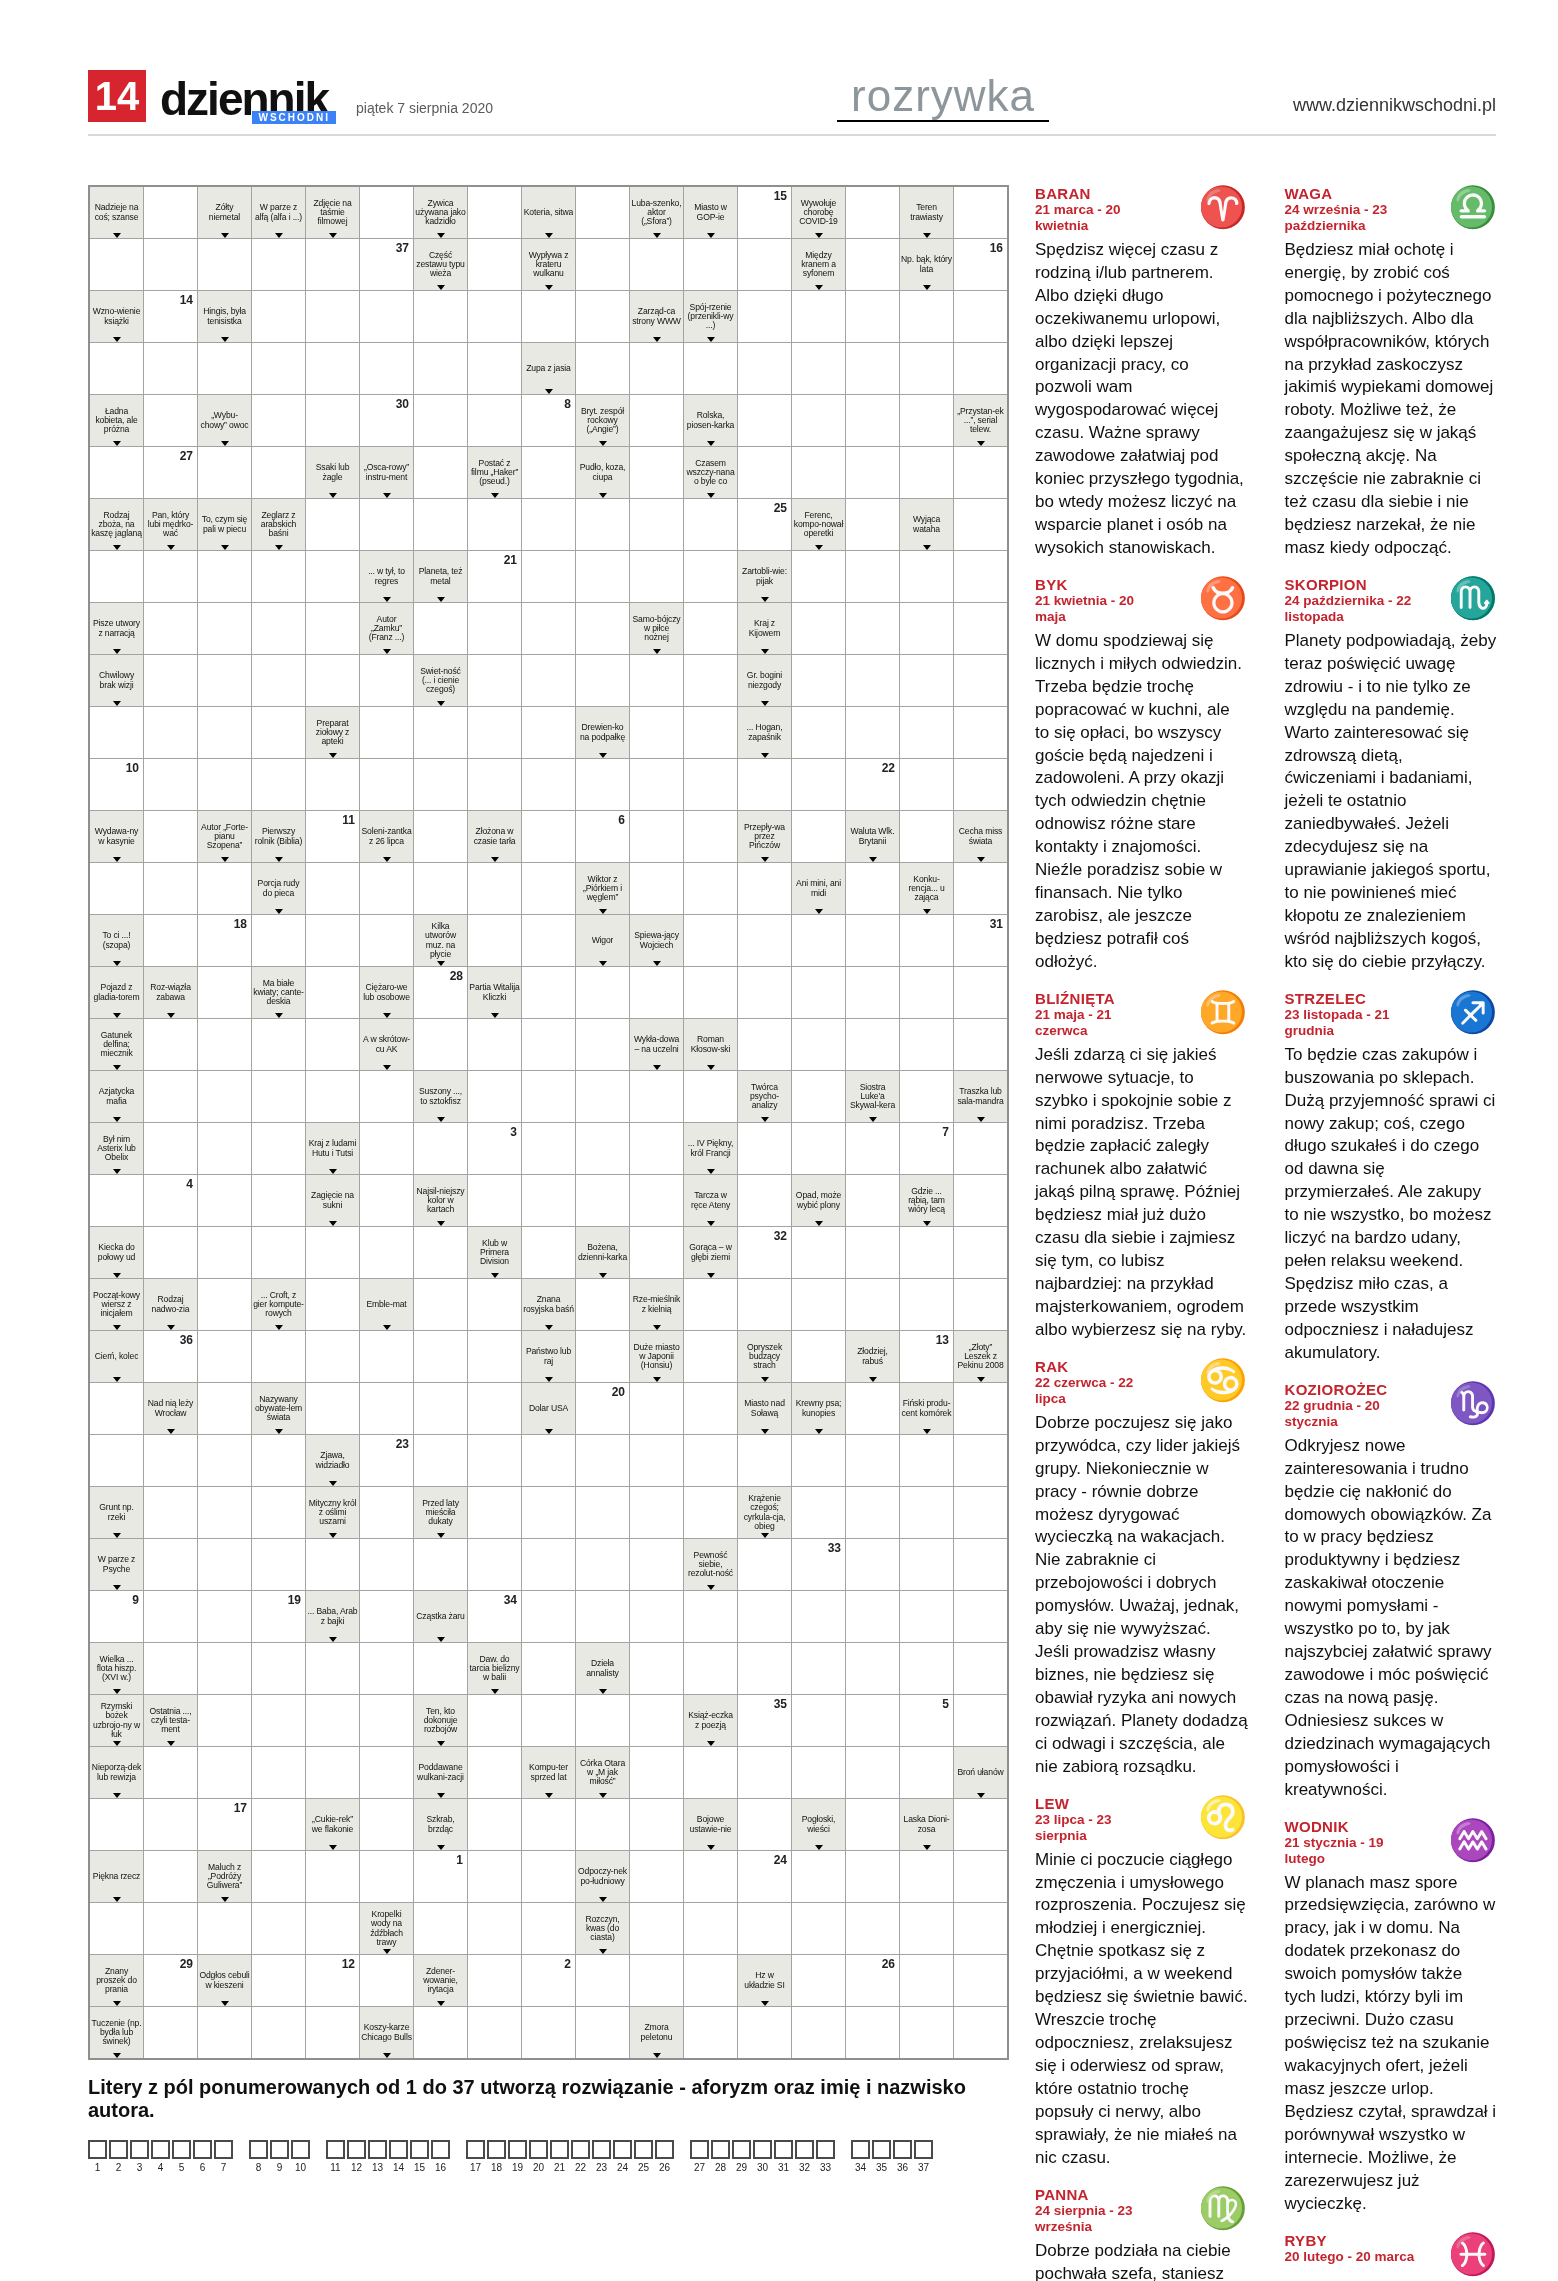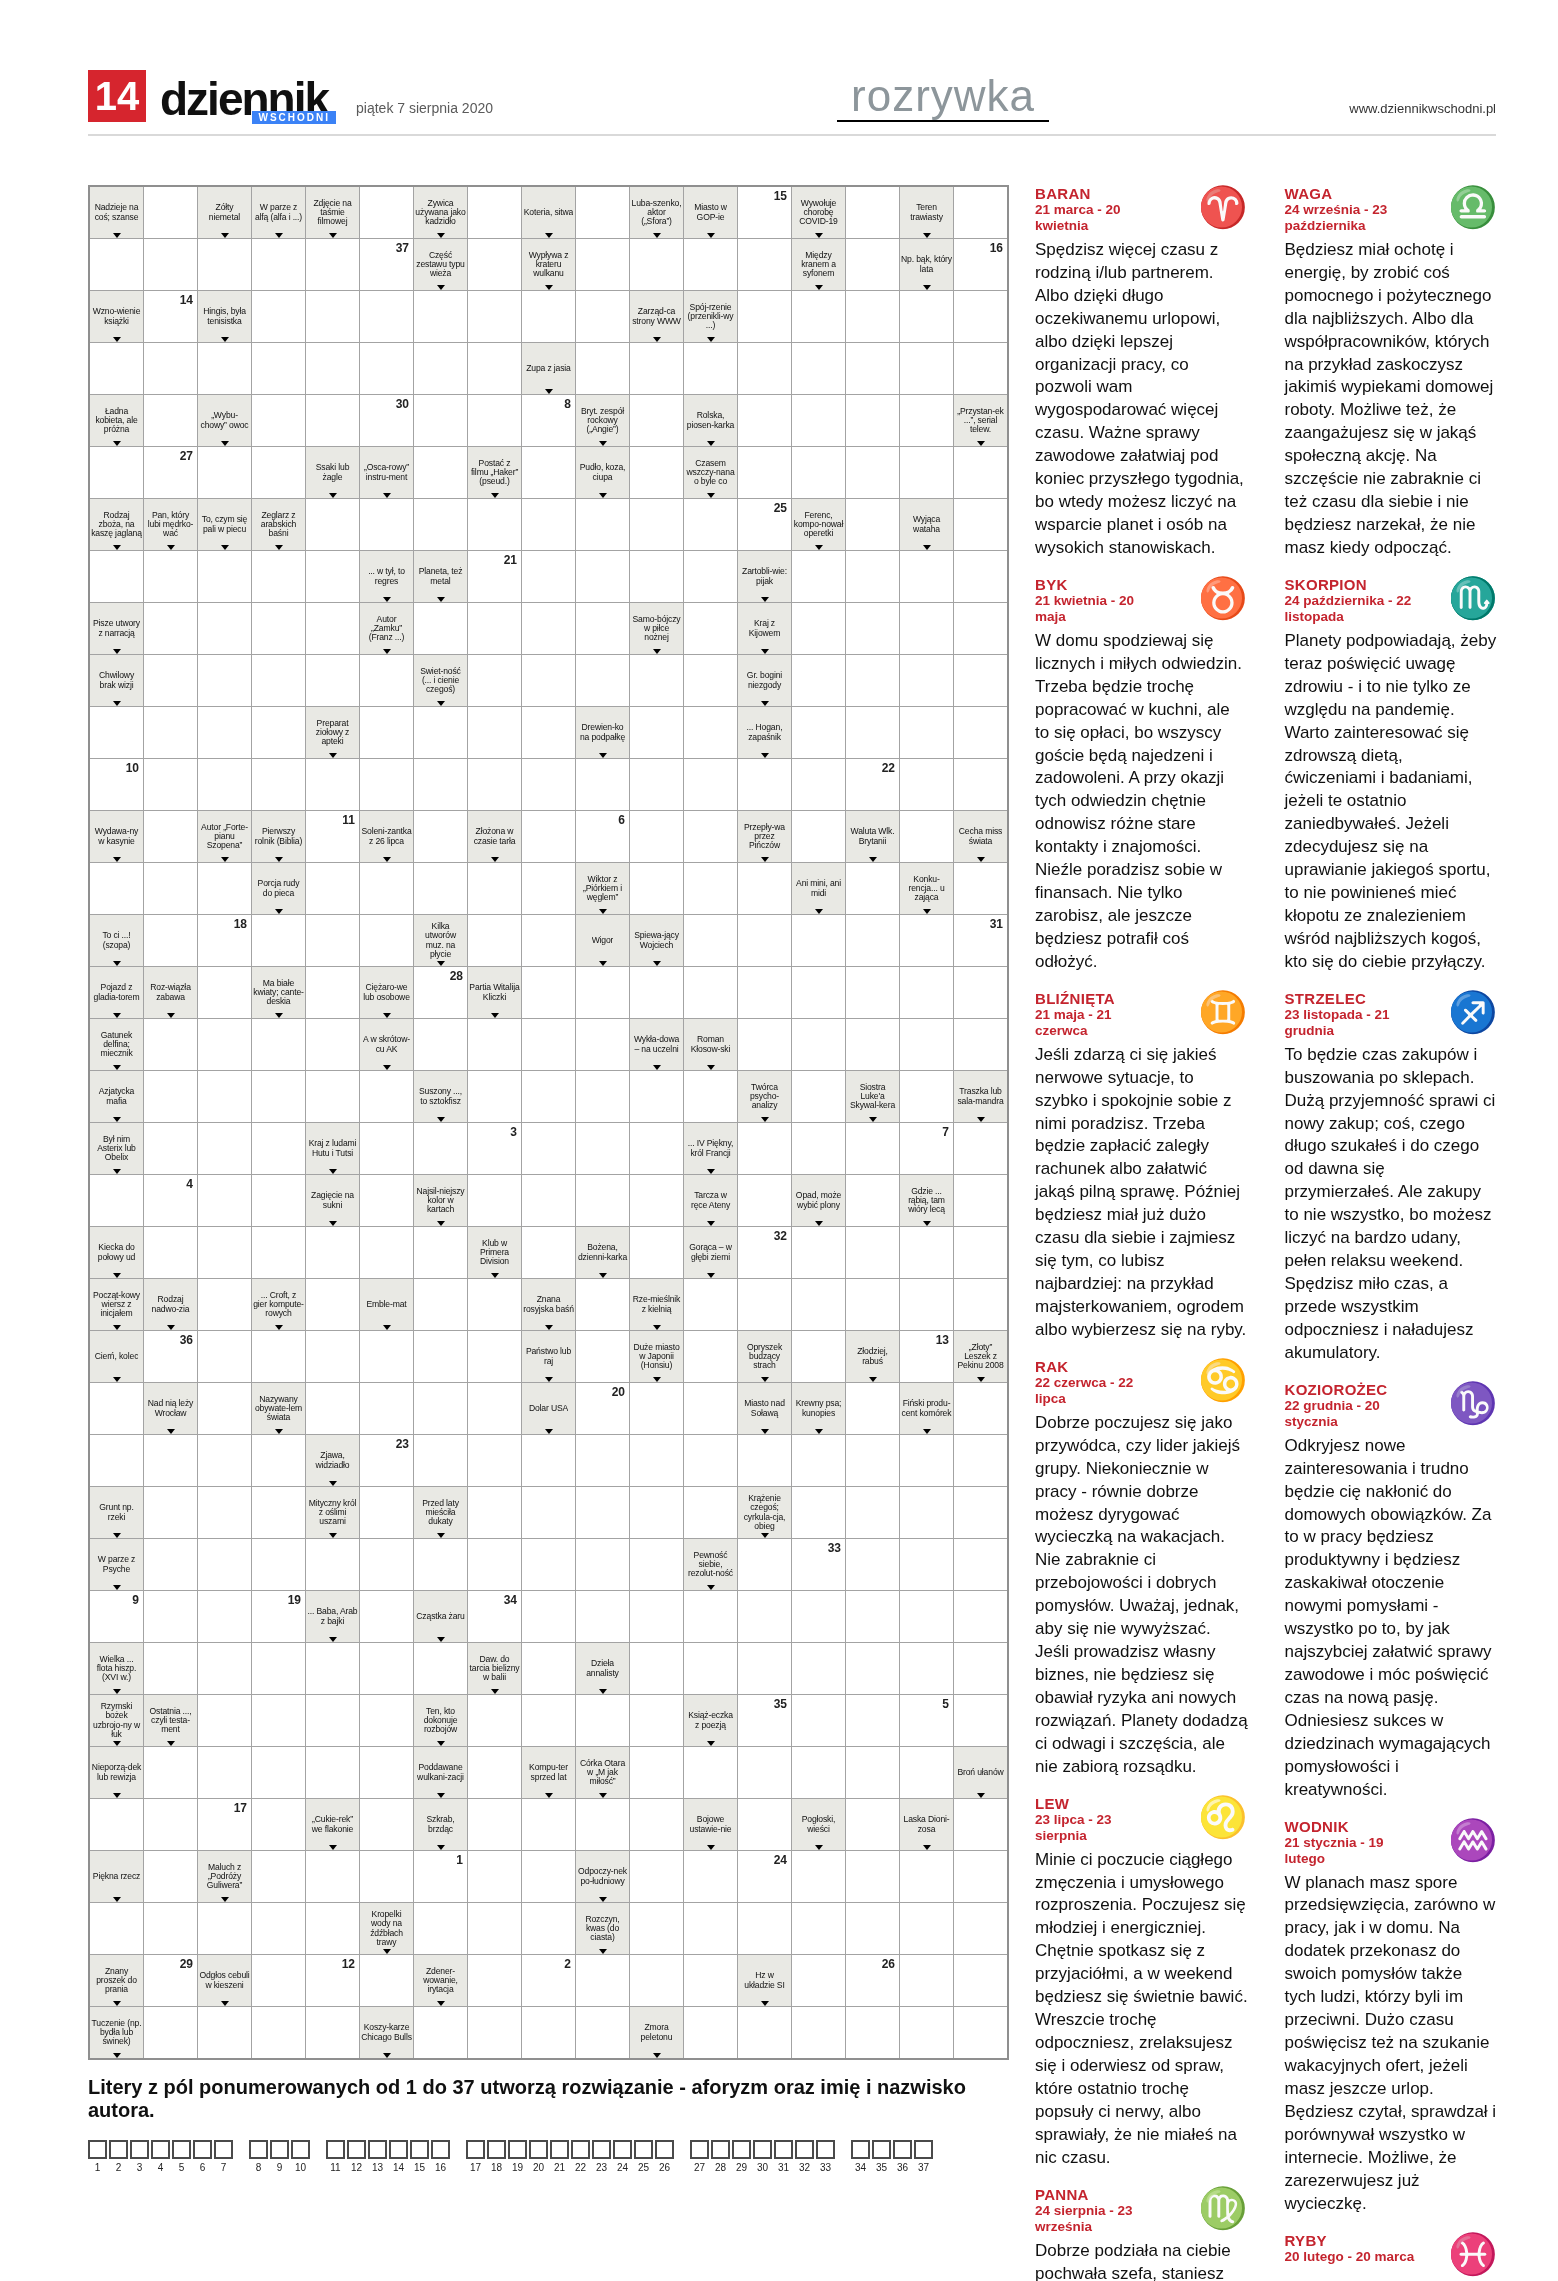--- a/index.html
+++ b/index.html
@@ -9,21 +9,21 @@
 
   
   .header { position: absolute; top: 70px; left: 88px; right: 62px; display: flex; align-items: flex-end; gap: 14px; border-bottom: 2px solid #d9d9d9; padding-bottom: 12px; }
   .page-num { background: #d6252e; color: #fff; font-weight: bold; font-size: 40px; width: 58px; height: 52px; display: flex; align-items: center; justify-content: center; }
   .logo { position: relative; padding-right: 10px; padding-bottom: 2px; }
   .logo-main { font-size: 46px; font-weight: bold; letter-spacing: -2px; color: #101010; line-height: 0.9; }
   .logo-sub { position: absolute; right: 2px; bottom: -2px; background: #3b82f6; color: #fff; font-size: 10px; font-weight: bold; letter-spacing: 2px; padding: 1px 6px; }
   .date { color: #5a5a5a; font-size: 14px; padding-bottom: 6px; margin-left: 4px; }
   .section-wrap { margin-left: 330px; border-bottom: 2px solid #000000; padding: 0 14px 2px 14px; }
   .section-txt { font-size: 44px; color: #8d969b; letter-spacing: 1px; line-height: 1; }
-  .website { margin-left: auto; font-size: 13px; color: #333; padding-bottom: 6px; }
+  .website { margin-left: auto; font-size: 18px; color: #333; padding-bottom: 6px; }
 
   
   .main { position: absolute; top: 185px; left: 88px; right: 60px; display: flex; gap: 26px; }
 
   
   #grid { display: grid; grid-template-columns: repeat(17, 53px); grid-auto-rows: 51px; gap: 1px; background: #a3a3a3; border: 2px solid #8f8f8f; width: -moz-fit-content; width: fit-content; }
   .cell { background: #fff; position: relative; }
   .cell.clue { background: #e9e9e4; display: flex; align-items: center; justify-content: center; text-align: center; padding: 1px; }
   .cell.clue span { font-size: 8.6px; line-height: 1.07; letter-spacing: -0.15px; color: #111; overflow: hidden; max-height: 49px; font-weight: 500; }
   .cell.clue::after { content: ""; position: absolute; bottom: 0; left: 50%; margin-left: -4px; border-left: 4px solid transparent; border-right: 4px solid transparent; border-top: 5px solid #000; }

